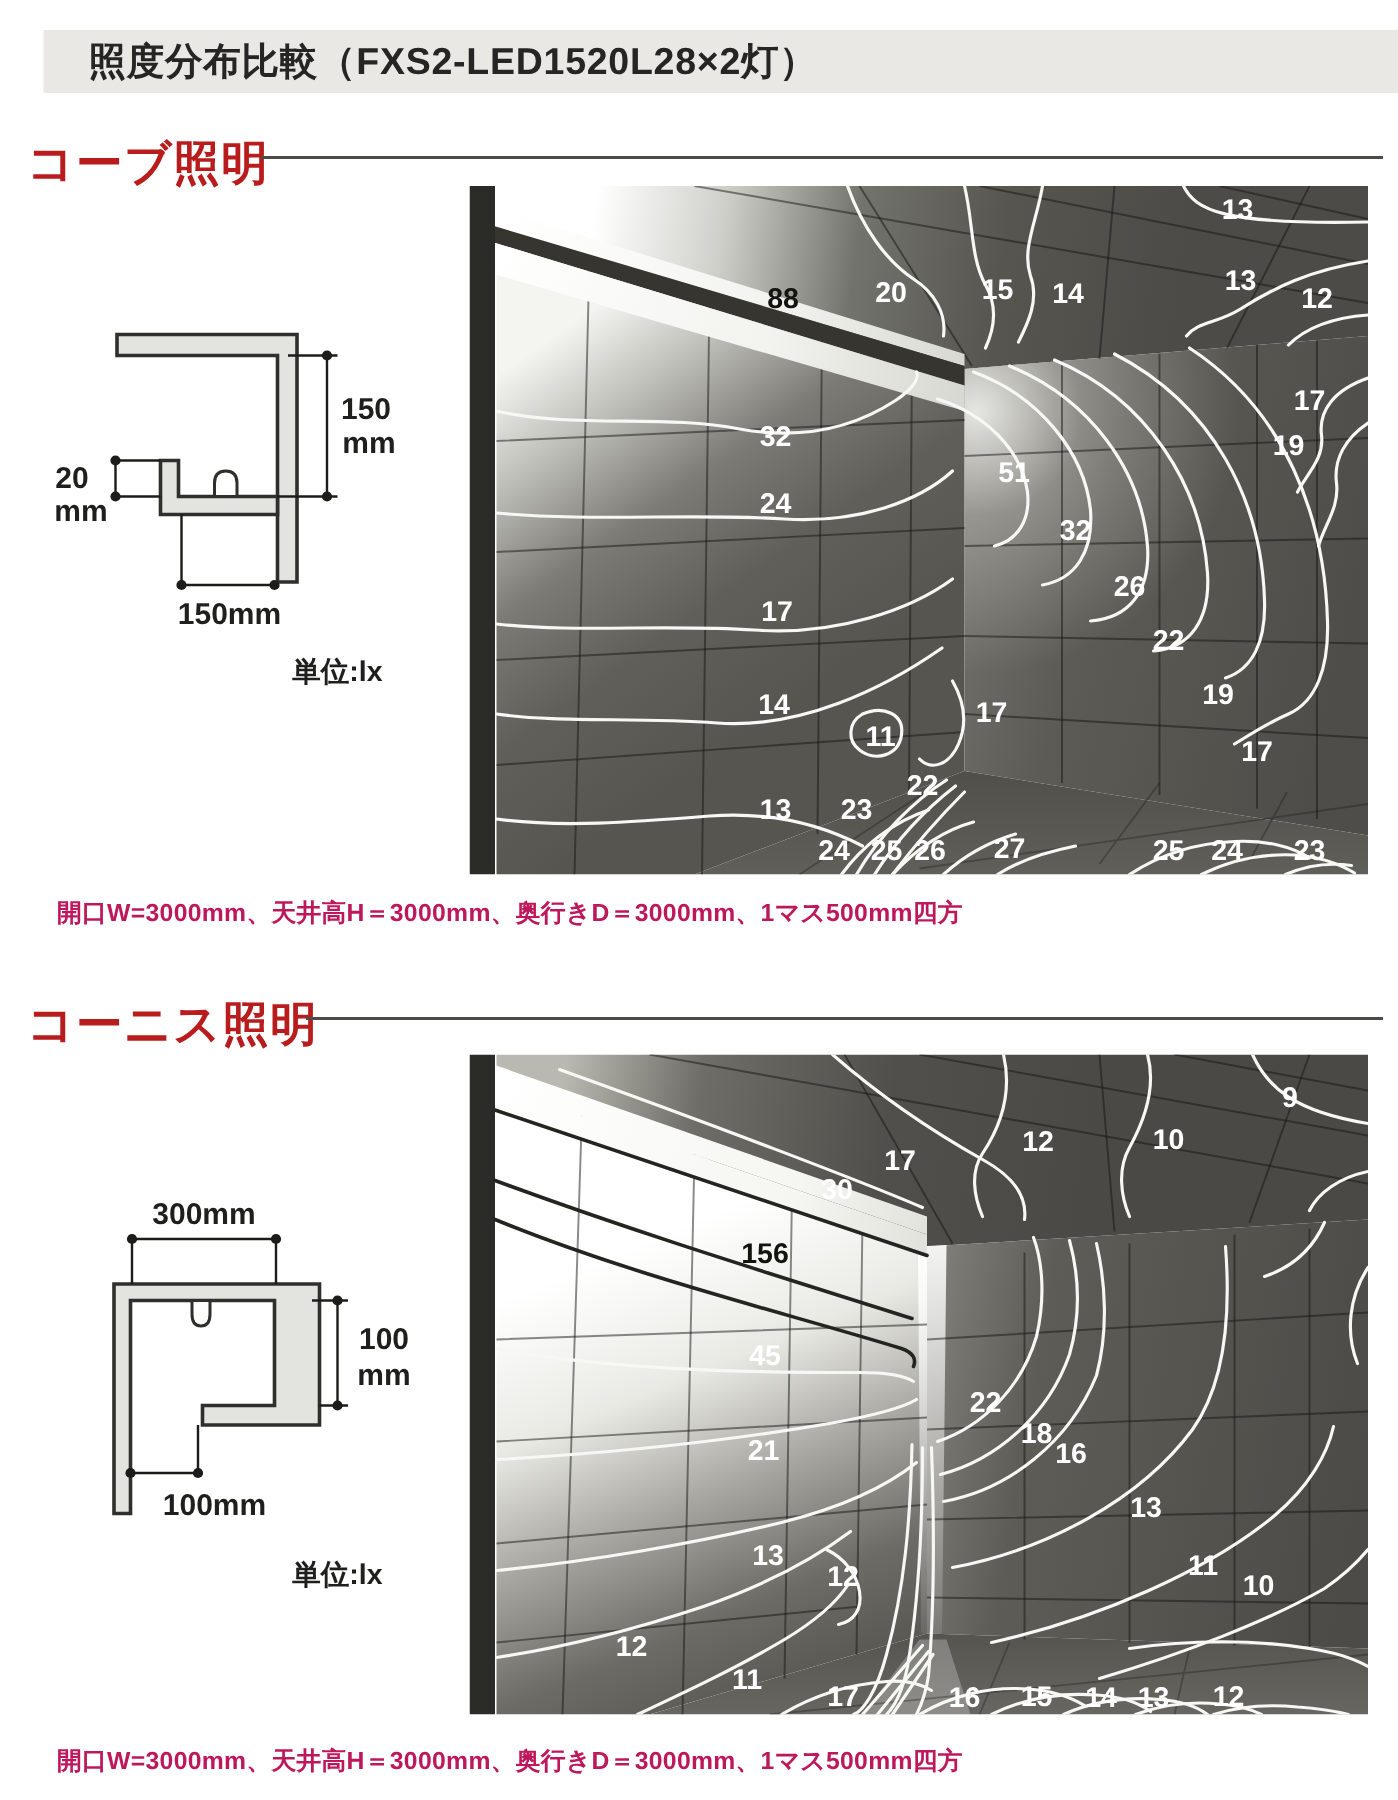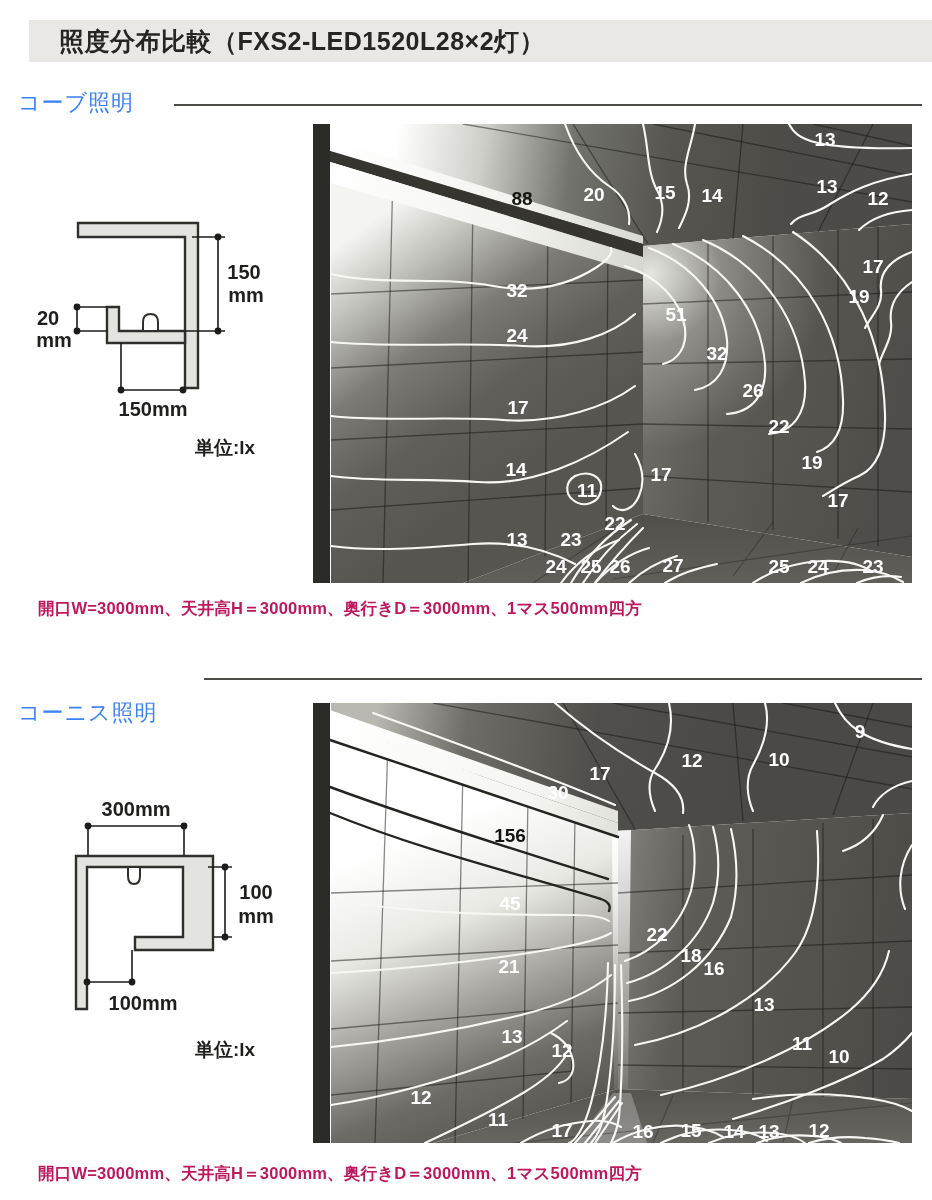--- a/index.html
+++ b/index.html
@@ -7,21 +7,21 @@
     width:932px;height:1200px;position:relative;background:#ffffff;
     font-family:"Liberation Sans","DejaVu Sans",sans-serif;color:#222220;
     overflow:hidden;
   }
   .title-bar{
     position:absolute;left:10px;top:20px;width:894px;height:42px;
     background:#e9e8e5;color:#262523;font-size:25px;font-weight:700;
     line-height:42px;padding-left:30px;letter-spacing:.5px;margin-left:19px;
   }
   .sec-heading{
-    position:absolute;left:18px;font-size:22px;font-weight:400;color:#3b82f6;
+    position:absolute;left:18px;font-size:31px;font-weight:700;color:#b91c1c;
     letter-spacing:1px;white-space:nowrap;
   }
   .sec-rule{position:absolute;height:2px;background:#4c4c48;}
   .caption{
     position:absolute;left:38px;font-size:16.5px;font-weight:700;color:#be185d;
     letter-spacing:.2px;white-space:nowrap;
   }
   .photo{position:absolute;}
   .diagram{position:absolute;}
   .contour{fill:none;stroke:#f7f7f4;stroke-width:2.1;stroke-linecap:round;stroke-linejoin:round;}
@@ -195,21 +195,21 @@
       <text x="307" y="444" class="clabel">26</text>
       <text x="360" y="443" class="clabel">27</text>
       <text x="466" y="444" class="clabel">25</text>
       <text x="505" y="444" class="clabel">24</text>
       <text x="560" y="444" class="clabel">23</text>
     </g>
 </svg>
 
 <div class="caption" style="top:598px;">開口W=3000mm、天井高H＝3000mm、奥行きD＝3000mm、1マス500mm四方</div>
 
-<div class="sec-heading" style="top:662px;margin-top:36px;">コーニス照明</div>
+<div class="sec-heading" style="top:662px;">コーニス照明</div>
 <div class="sec-rule" style="left:204px;top:678px;width:718px;"></div>
 
 <svg class="diagram" style="left:40px;top:780px;" width="280" height="300" viewBox="0 0 280 300">
   <path class="profile" d="M36,76 L173,76 L173,170 L95,170 L95,157 L143,157 L143,87 L47,87 L47,229 L36,229 Z"></path>
   <path class="lamp" d="M88,87 L88,96 Q88,104 94,104 Q100,104 100,96 L100,87 Z"></path>
 
   <path class="dimline" d="M48,46 V76 M144,46 V76 M48,46 H144"></path>
   <circle class="dimdot" cx="48" cy="46" r="3.4"></circle>
     <circle class="dimdot" cx="144" cy="46" r="3.4"></circle>
   <text class="dimtext" x="96" y="36">300mm</text>

